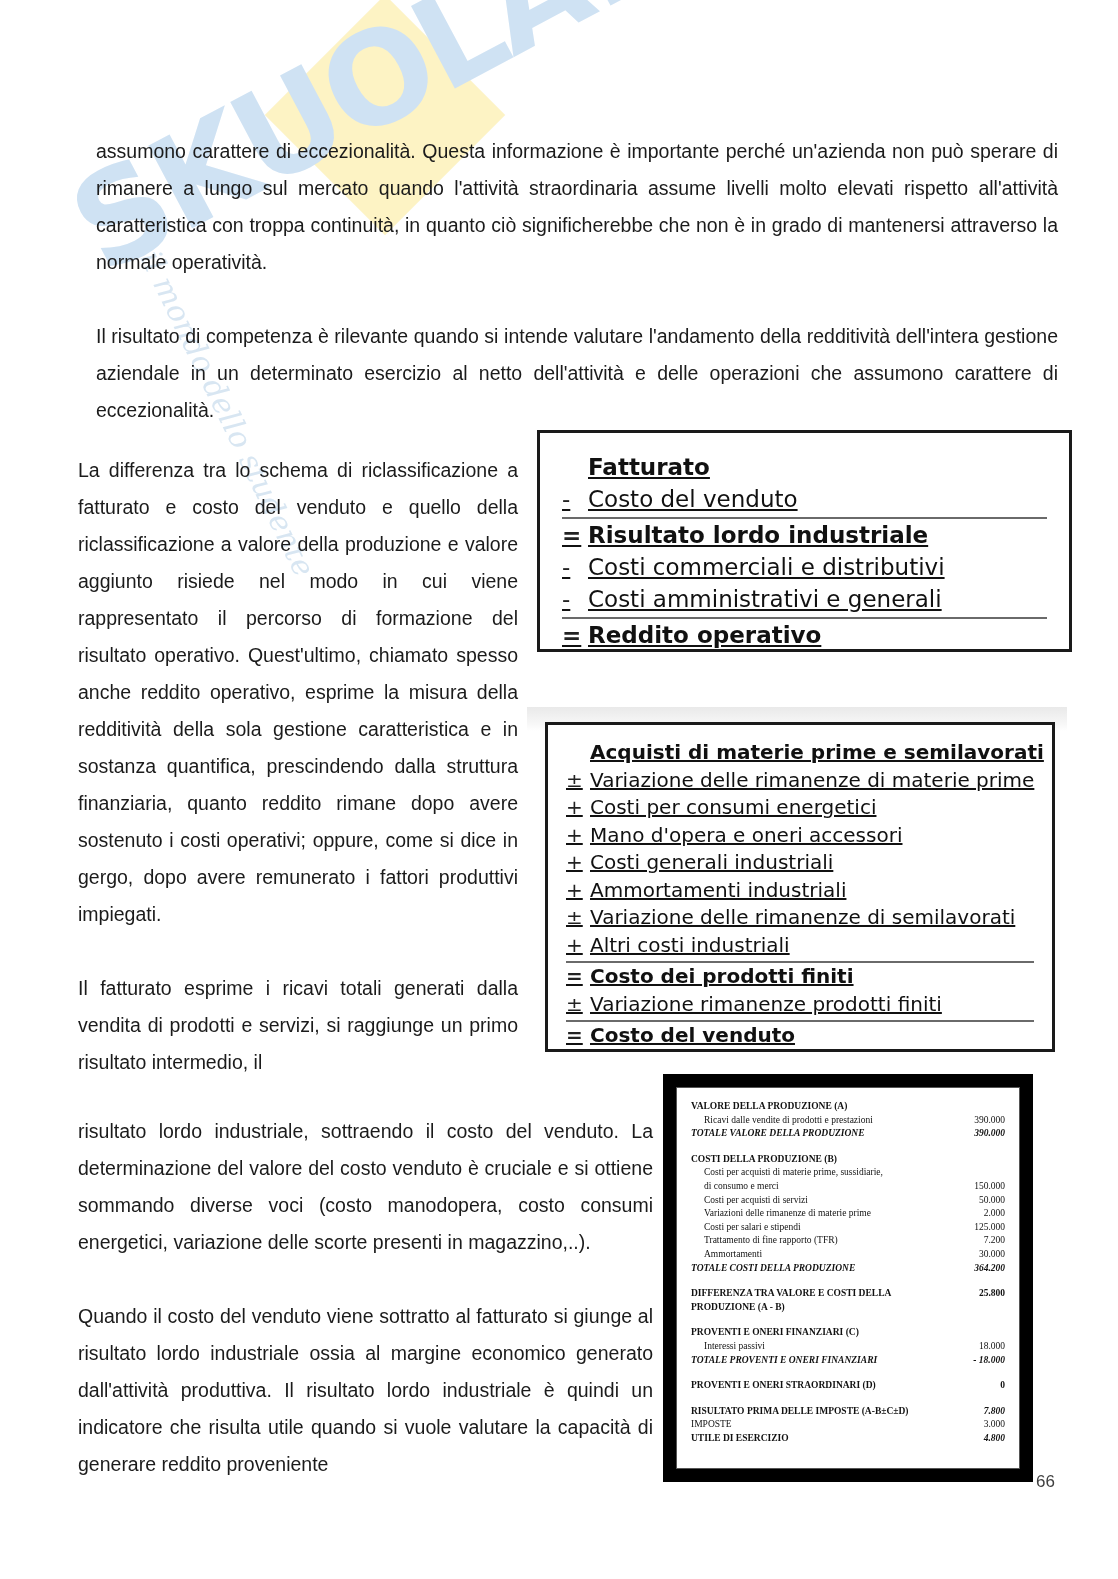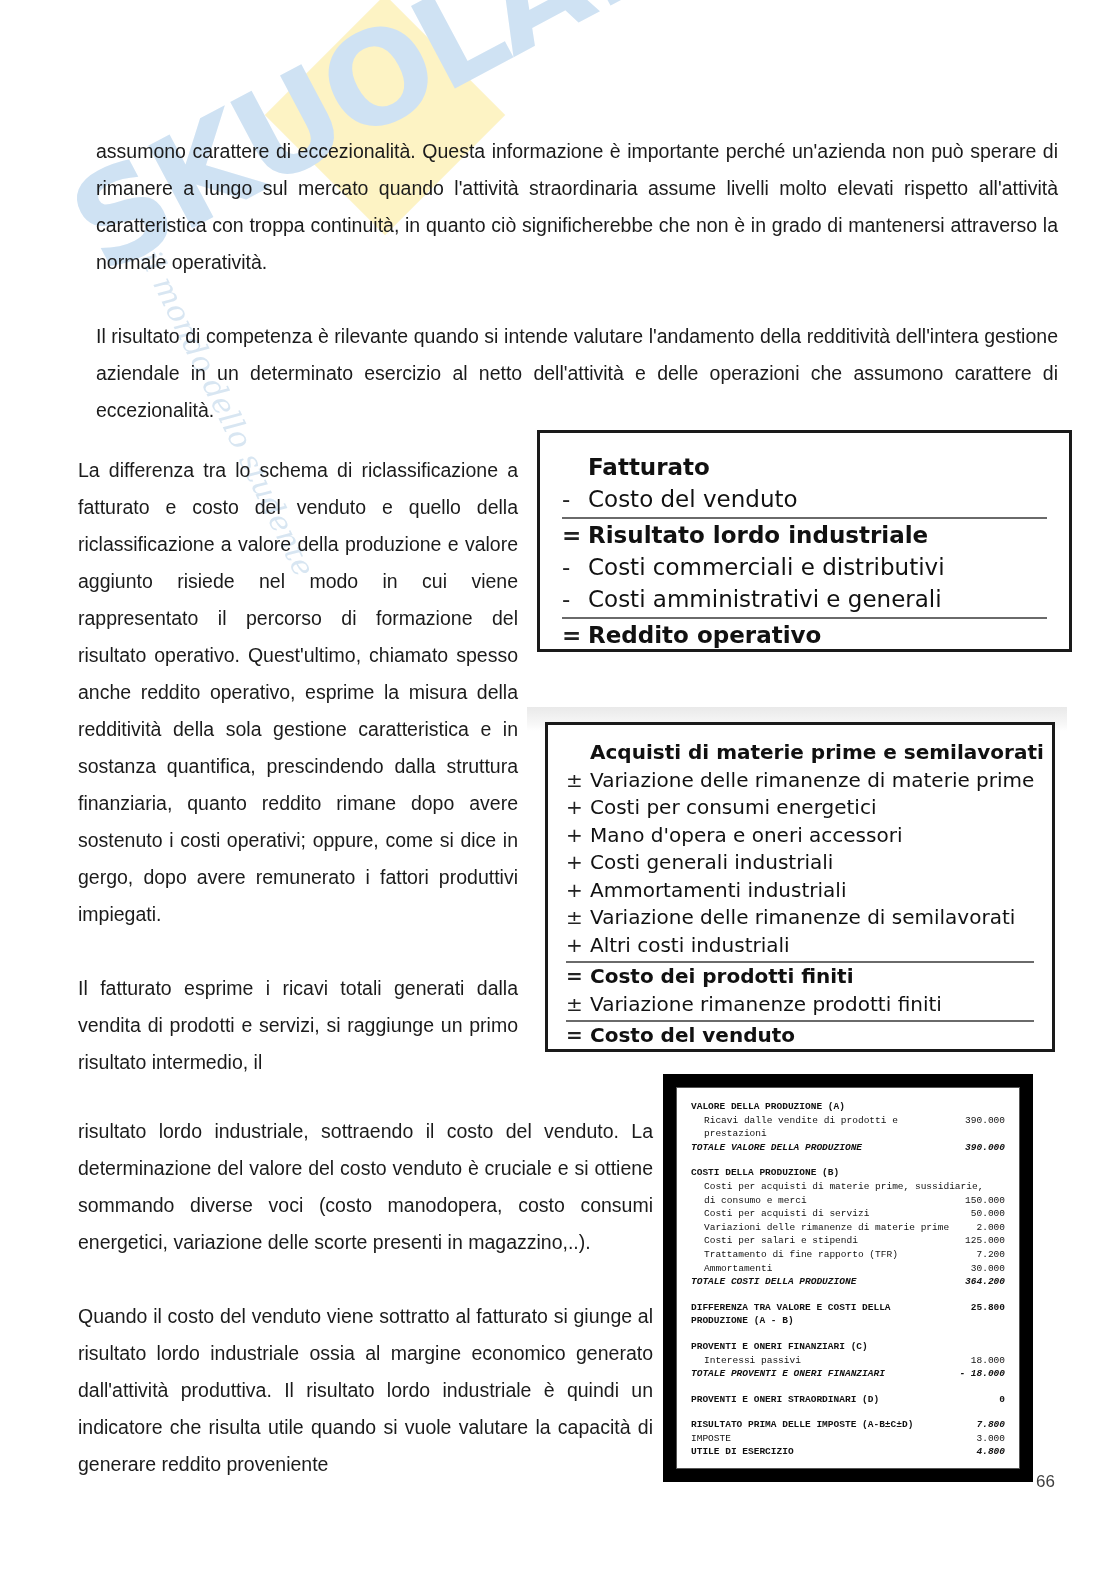--- a/index.html
+++ b/index.html
@@ -103,20 +103,21 @@
     background: linear-gradient(180deg, #e9e9e9 0%, #f7f7f7 70%, #ffffff 100%);
     z-index: 2;
   }
 
   .fml-row {
     display: flex;
     align-items: flex-start;
     font-family: "DejaVu Sans", sans-serif;
     color: #111111;
     white-space: nowrap;
+    text-decoration: underline;
   }
   .fml-op {
     width: 26px;
     flex: 0 0 26px;
     font-size: 22px;
     color: #222;
   }
   .fml-txt { font-size: 22px; }
   #figure-1 .fml-row { line-height: 32px; }
   #figure-1 .fml-txt { font-size: 23px; }
@@ -143,21 +144,21 @@
     height: 100%;
     background: #ffffff;
     border: 1px solid #555;
     box-sizing: border-box;
     padding: 12px 14px 8px 14px;
   }
   .st-row {
     display: flex;
     justify-content: flex-start;
     align-items: flex-start;
-    font-family: Liberation Mono, monospace;
+    font-family: Liberation Serif, serif;
     font-size: 9.5px;
     line-height: 13.6px;
     color: #111;
   }
   .st-label { flex: 1 1 auto; padding-right: 8px; }
   .st-value { flex: 0 0 auto; text-align: right; white-space: nowrap; }
   .st-head .st-label { font-weight: bold; }
   .st-head .st-value { font-weight: bold; margin-left: 29px; }
   .st-item .st-label { padding-left: 13px; }
   .st-total .st-label { font-weight: bold; font-style: italic; }

